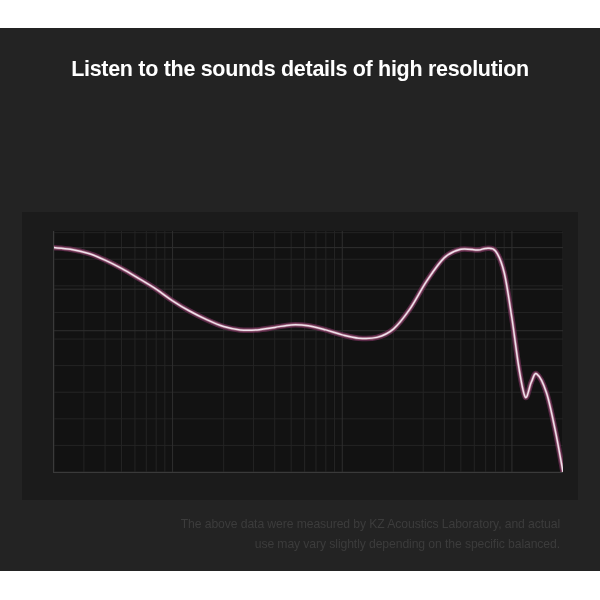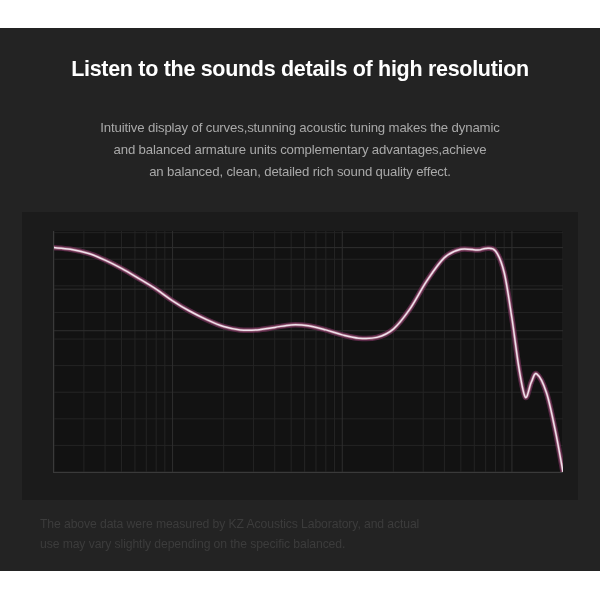--- a/index.html
+++ b/index.html
@@ -87,42 +87,37 @@
     width: 509px;
     height: 241px;
     display: block;
   }
 
   #footnote {
     position: absolute;
     left: 40px;
     top: 514px;
     width: 520px;
-    text-align: left;
+    text-align: right;
     color: #3c3c3c;
     font-size: 12.2px;
     line-height: 20px;
     letter-spacing: -0.1px;
   }
   #footnote .foot-line { display: block; white-space: nowrap; }
 </style>
 </head>
 <body>
 
 <div id="page">
 
   <div id="dark-band"></div>
 
   <div id="headline">Listen to the sounds details of high resolution</div>
 
-  <div id="subtitle">
-    <span class="sub-line">Intuitive display of curves,stunning acoustic tuning makes the dynamic</span>
-    <span class="sub-line">and balanced armature units complementary advantages,achieve</span>
-    <span class="sub-line">an balanced, clean, detailed rich sound quality effect.</span>
-  </div>
 
   <div id="chart-panel">
 
     <div id="plot-wrap">
       <svg id="plot-svg" viewBox="0 0 509 241" preserveAspectRatio="none">
         <g id="grid-minor">
             <line x1="0" x2="0" y1="0" y2="241" stroke="#242424" stroke-width="1"></line>
             <line x1="29.8768169531139" x2="29.8768169531139" y1="0" y2="241" stroke="#242424" stroke-width="1"></line>
             <line x1="51.07475593098882" x2="51.07475593098882" y1="0" y2="241" stroke="#242424" stroke-width="1"></line>
             <line x1="67.51715480468903" x2="67.51715480468903" y1="0" y2="241" stroke="#242424" stroke-width="1"></line>

